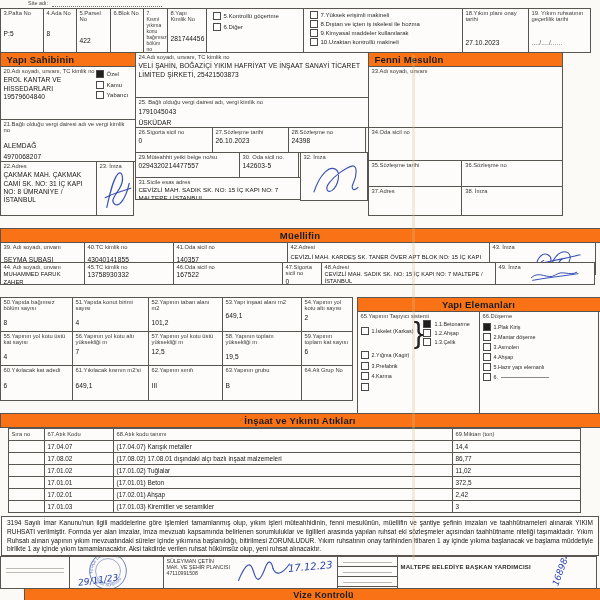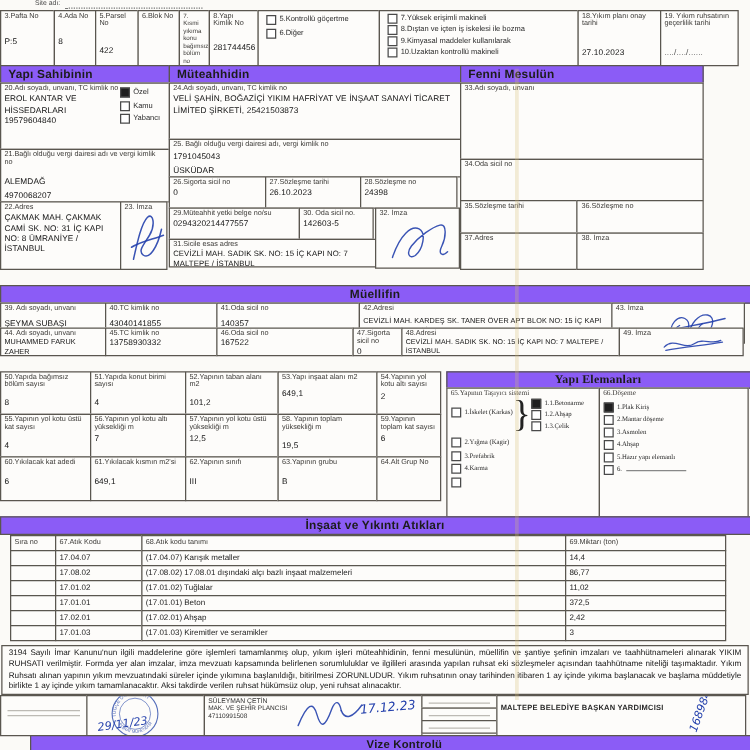--- a/index.html
+++ b/index.html
@@ -2,21 +2,21 @@
 <html><head>
 <meta charset="utf-8">
 <style>
   html,body{margin:0;padding:0;background:#cfcfcf;}
   .page{position:relative;width:600px;height:600px;background:#fbfaf7;font-family:"Liberation Sans",sans-serif;color:#1c1c1c;overflow:hidden;}
   .band{position:absolute;left:0;display:flex;}
   .col{display:flex;flex-direction:column;}
   .c{position:relative;border:1px solid #5a564f;box-sizing:border-box;padding:1px 3px;overflow:hidden;background:#fdfcfa;margin:-0.5px;}
   .lb{display:block;font-size:5.8px;line-height:1.2;color:#3d3b38;}
   .vl{display:block;font-size:6.6px;line-height:1.25;margin-top:2px;color:#121212;letter-spacing:.1px;}
-  .hdr{background:#8b5cf6;border:1px solid #5a564f;box-sizing:border-box;margin:-0.5px;font-weight:bold;font-size:9.5px;padding:1px 6px;letter-spacing:.2px;}
+  .hdr{background:#f97316;border:1px solid #5a564f;box-sizing:border-box;margin:-0.5px;font-weight:bold;font-size:9.5px;padding:1px 6px;letter-spacing:.2px;}
   .hdr.center{text-align:center;}
   .ckrow{display:flex;align-items:center;gap:3px;margin:2.5px 0;}
   .box{width:8px;height:8px;border:1px solid #4a4a4a;background:#fff;flex:0 0 auto;box-sizing:border-box;}
   .box.filled{background:#1f1f1f;}
   .cklb{font-size:6px;color:#2b2b2b;}
   .sig path{fill:none;stroke:#2440ac;stroke-width:1.5;stroke-linecap:round;opacity:.9;}
   .hand{color:#2440ac;font-family:"DejaVu Sans",sans-serif;font-style:italic;}
   .dotline{border-bottom:1px dotted #777;display:inline-block;width:110px;height:6px;margin-left:4px;}
   .brace{font-size:30px;font-weight:300;color:#222;line-height:.9;}
   .tinyline{height:1px;background:#bdbab4;margin:3px 2px;}
@@ -133,21 +133,20 @@
           <span class="lb">23. İmza</span>
           <svg class="sig" width="36" height="44" viewBox="0 0 40 55">
             <path d="M6,48 C10,30 14,12 20,6 C26,1 28,14 22,24 C16,34 10,40 16,44 C22,48 30,36 34,18"></path>
             <path d="M4,36 C14,30 26,28 36,24"></path>
           </svg>
         </div>
       </div>
     </div>
 
     <div class="col" style="width:233px;">
-      <div class="hdr">Müteahhidin</div>
       <div class="c" style="height:46px;">
         <span class="lb">24.Adı soyadı, unvanı, TC kimlik no</span>
         <span class="vl">VELİ ŞAHİN, BOĞAZİÇİ YIKIM HAFRİYAT VE İNŞAAT SANAYİ TİCARET LİMİTED ŞİRKETİ, 25421503873</span>
       </div>
       <div class="c" style="height:31px;">
         <span class="lb">25. Bağlı olduğu vergi dairesi adı, vergi kimlik no</span>
         <span class="vl" style="margin-top:3px;">1791045043</span>
         <span class="vl">ÜSKÜDAR</span>
       </div>
       <div style="display:flex;height:25px;">
@@ -341,21 +340,21 @@
         <div class="c" style="width:80px;">
             <span class="lb">63.Yapının grubu</span>
             <span class="vl" style="margin-top:9px;">B</span>
           </div>
         <div class="c" style="width:52px;">
             <span class="lb">64.Alt Grup No</span>
           </div>
       </div>
     </div>
 
-    <div class="col" style="width:243px;font-family:Liberation Serif, serif;">
+    <div class="col" style="width:243px;">
       <div class="hdr center">Yapı Elemanları</div>
       <div style="display:flex;height:103px;">
         <div class="c" style="width:123px;">
           <span class="lb">65.Yapının Taşıyıcı sistemi</span>
           <div style="display:flex;align-items:flex-start;">
             <div class="ckrow" style="margin-top:8px;">
               <span class="box"></span>
               <span class="cklb" style="font-size:5.4px;">1.İskelet (Karkas)</span>
             </div>
             <span class="brace">}</span>

